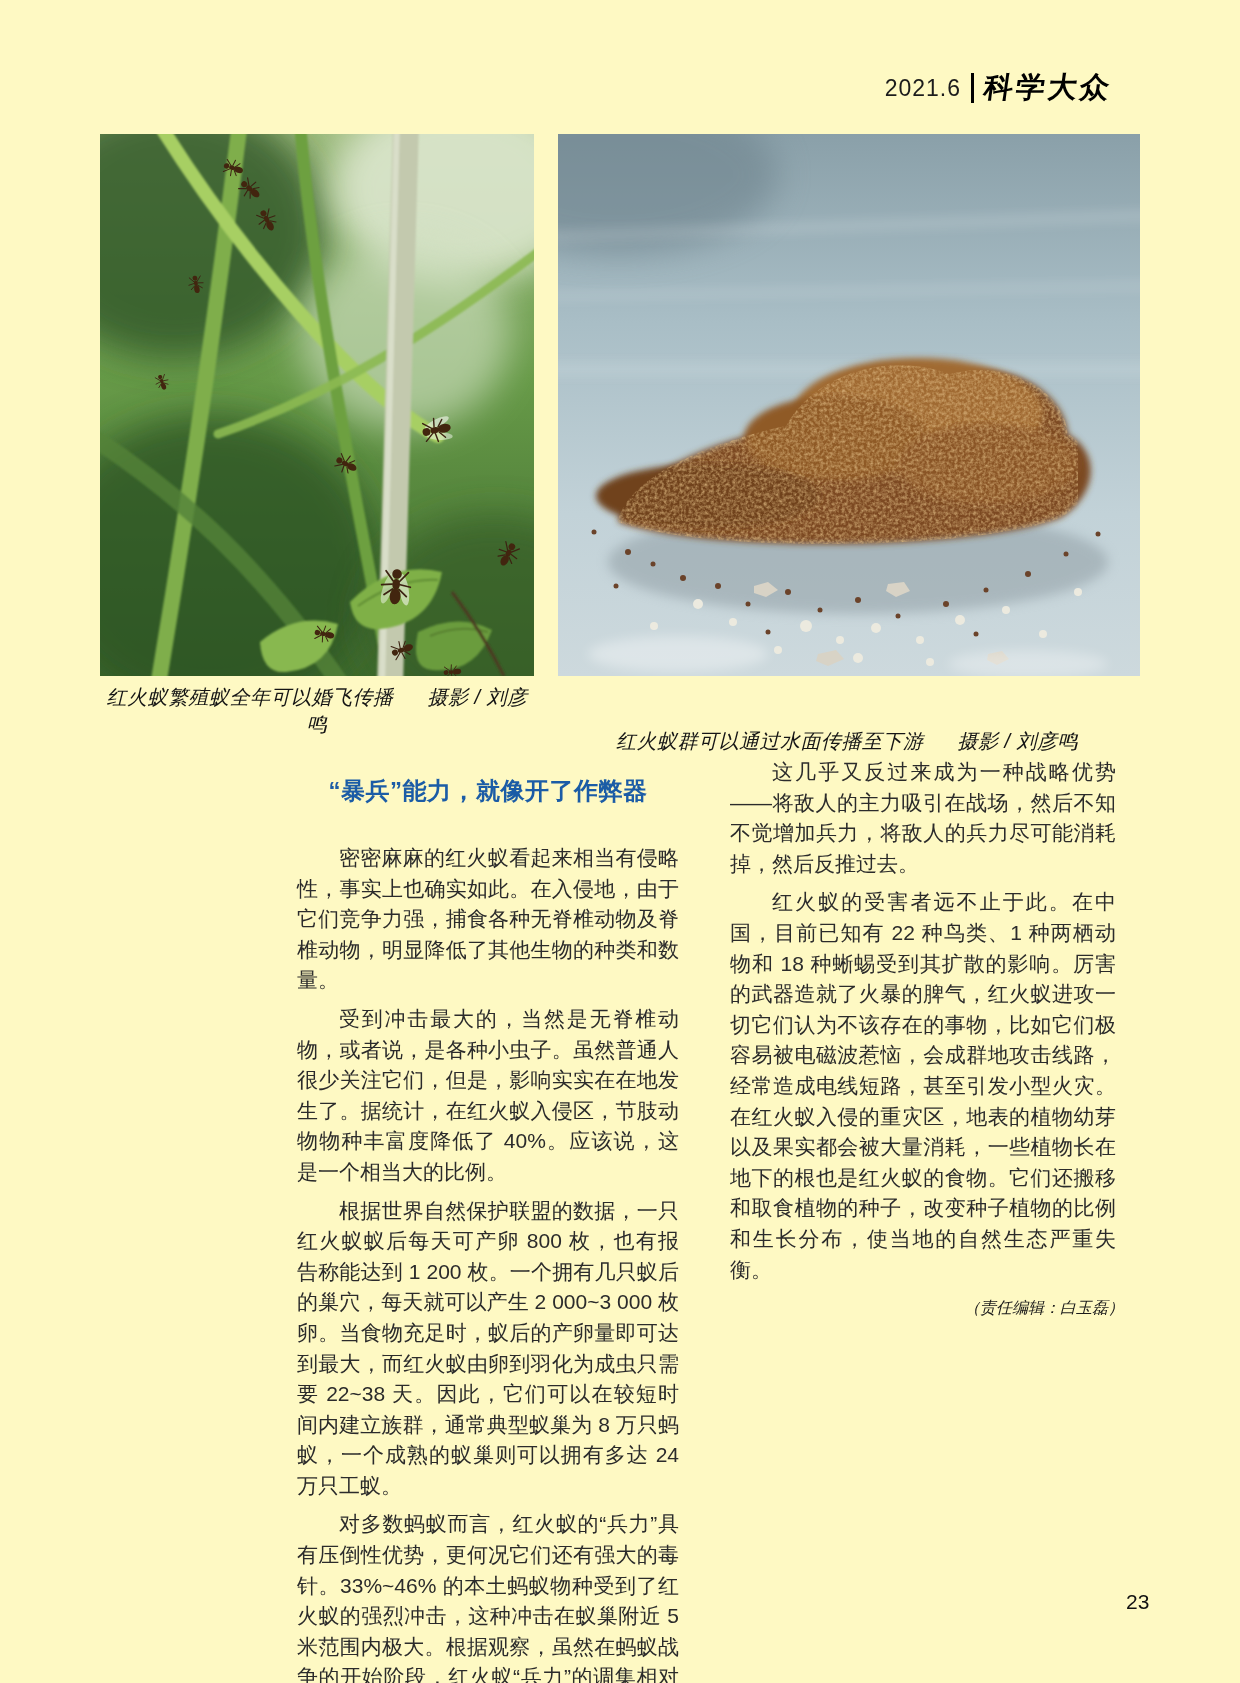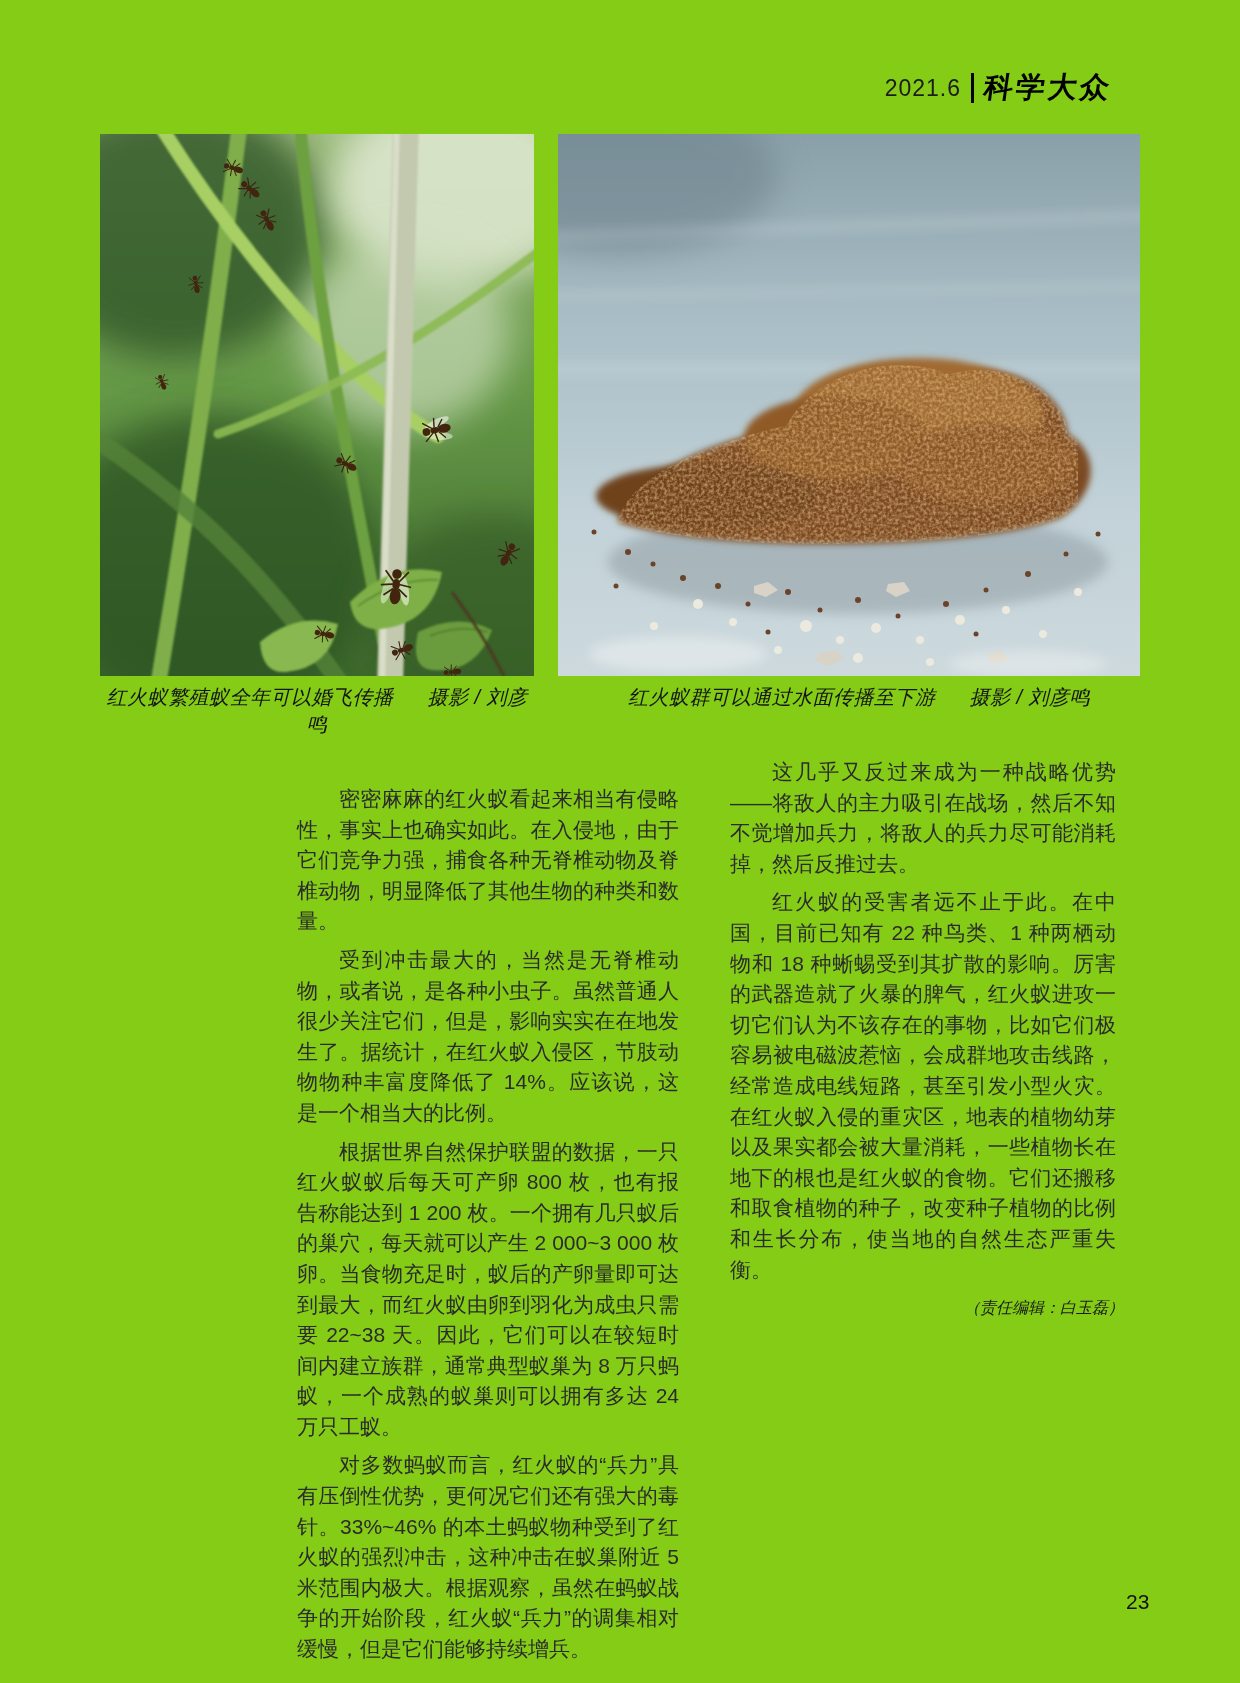--- a/index.html
+++ b/index.html
@@ -1,17 +1,17 @@
 <!DOCTYPE html>
 <html><head>
 <meta charset="utf-8">
 <style>
   html,body{margin:0;padding:0;background:#ffffff;}
   .page{
-    position:relative;width:1240px;height:1683px;background:#84cc16;overflow:hidden;
+    position:relative;width:1240px;height:1683px;background:#fef9c3;overflow:hidden;
     font-family:"Liberation Sans","DejaVu Sans",sans-serif;color:#2b2b2b;
   }
   
   .header{position:absolute;top:68px;right:128px;display:flex;align-items:center;gap:10px;}
   .issue{font-size:23px;color:#1c1c1c;letter-spacing:1px;}
   .hdr-sep{width:3px;height:30px;background:#000;}
   .logo{
     font-family:"DejaVu Serif","Liberation Serif",serif;font-weight:900;font-size:29px;
     color:#000;transform:skewX(-8deg);letter-spacing:3px;
   }
@@ -19,21 +19,21 @@
   .photo{position:absolute;top:134px;overflow:hidden;background:#dfe5d8;}
   .photo-left{left:100px;width:434px;height:542px;}
   .photo-right{left:558px;width:582px;height:542px;}
   .photo svg{display:block;}
   
   .caption{
     position:absolute;top:684px;font-family:Liberation Sans, sans-serif;
     font-style:italic;font-size:20px;color:#151515;text-align:center;letter-spacing:.5px;
   }
   .caption-left{left:100px;width:434px;}
-  .caption-right{left:568px;width:582px;}
+  .caption-right{left:556px;width:582px;margin-top:44px;}
   .credit{margin-left:1.7em;}
   
   .col{position:absolute;font-size:21px;line-height:30.6px;text-align:justify;color:#2b2b2b;}
   .col p{margin:8px;text-indent:2em;}
   .col-left{left:289px;top:776px;width:398px;}
   .col-right{left:722px;top:749px;width:402px;}
   .section-heading{
     margin:0 0 37px 0;font-size:24px;line-height:30px;font-weight:bold;
     color:#1b5ca6;text-align:center;letter-spacing:.5px;text-indent:0;
   }
@@ -235,22 +235,23 @@
   </div>
 
   <div class="caption caption-left">
     <span>红火蚁繁殖蚁全年可以婚飞传播</span><span class="credit">摄影 / 刘彦鸣</span>
   </div>
   <div class="caption caption-right">
     <span>红火蚁群可以通过水面传播至下游</span><span class="credit">摄影 / 刘彦鸣</span>
   </div>
 
   <div class="col col-left">
+    <h2 class="section-heading">“暴兵”能力，就像开了作弊器</h2>
     <p>密密麻麻的红火蚁看起来相当有侵略性，事实上也确实如此。在入侵地，由于它们竞争力强，捕食各种无脊椎动物及脊椎动物，明显降低了其他生物的种类和数量。</p>
-    <p>受到冲击最大的，当然是无脊椎动物，或者说，是各种小虫子。虽然普通人很少关注它们，但是，影响实实在在地发生了。据统计，在红火蚁入侵区，节肢动物物种丰富度降低了 14%。应该说，这是一个相当大的比例。</p>
+    <p>受到冲击最大的，当然是无脊椎动物，或者说，是各种小虫子。虽然普通人很少关注它们，但是，影响实实在在地发生了。据统计，在红火蚁入侵区，节肢动物物种丰富度降低了 40%。应该说，这是一个相当大的比例。</p>
     <p>根据世界自然保护联盟的数据，一只红火蚁蚁后每天可产卵 800 枚，也有报告称能达到 1 200 枚。一个拥有几只蚁后的巢穴，每天就可以产生 2 000~3 000 枚卵。当食物充足时，蚁后的产卵量即可达到最大，而红火蚁由卵到羽化为成虫只需要 22~38 天。因此，它们可以在较短时间内建立族群，通常典型蚁巢为 8 万只蚂蚁，一个成熟的蚁巢则可以拥有多达 24 万只工蚁。</p>
     <p>对多数蚂蚁而言，红火蚁的“兵力”具有压倒性优势，更何况它们还有强大的毒针。33%~46% 的本土蚂蚁物种受到了红火蚁的强烈冲击，这种冲击在蚁巢附近 5 米范围内极大。根据观察，虽然在蚂蚁战争的开始阶段，红火蚁“兵力”的调集相对缓慢，但是它们能够持续增兵。</p>
   </div>
 
   <div class="col col-right">
     <p>这几乎又反过来成为一种战略优势——将敌人的主力吸引在战场，然后不知不觉增加兵力，将敌人的兵力尽可能消耗掉，然后反推过去。</p>
     <p>红火蚁的受害者远不止于此。在中国，目前已知有 22 种鸟类、1 种两栖动物和 18 种蜥蜴受到其扩散的影响。厉害的武器造就了火暴的脾气，红火蚁进攻一切它们认为不该存在的事物，比如它们极容易被电磁波惹恼，会成群地攻击线路，经常造成电线短路，甚至引发小型火灾。在红火蚁入侵的重灾区，地表的植物幼芽以及果实都会被大量消耗，一些植物长在地下的根也是红火蚁的食物。它们还搬移和取食植物的种子，改变种子植物的比例和生长分布，使当地的自然生态严重失衡。</p>
     <div class="credit-line">（责任编辑：白玉磊）</div>
   </div>
 

